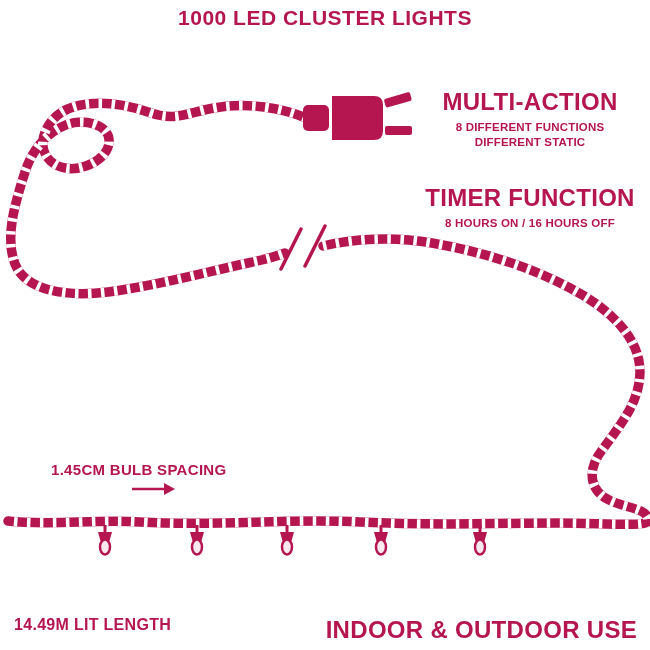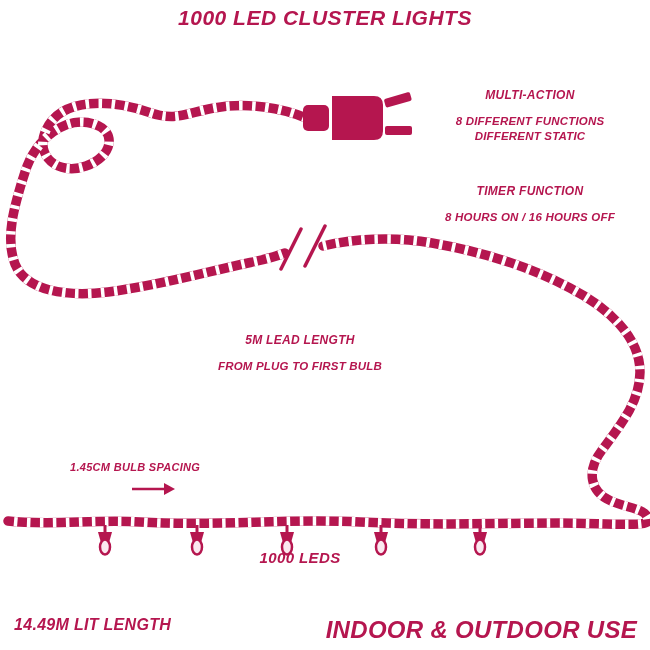--- a/index.html
+++ b/index.html
@@ -7,29 +7,29 @@
   .canvas {
     position: relative;
     width: 650px;
     height: 650px;
     background: #ffffff;
     overflow: hidden;
     font-family: "Liberation Sans", sans-serif;
     color: var(--accent);
   }
   .canvas svg { position: absolute; left: 0; top: 0; }
-  .txt { position: absolute; font-weight: bold; color: var(--accent); font-style: italic; }
+  .txt { position: absolute; font-weight: bold; color: var(--accent); }
   .title { left: 0; right: 0; top: 6px; text-align: center; font-size: 21px; letter-spacing: 0.5px; }
   .feature { text-align: center; }
-  .feature .head { font-size: 12px; letter-spacing: 0.3px; }
-  .feature .sub { font-size: 11.5px; font-weight: 700; letter-spacing: 0.2px; line-height: 15px; margin-top: 12px; }
+  .feature .head { font-size: 24px; letter-spacing: 0.3px; }
+  .feature .sub { font-size: 11.5px; font-weight: 700; letter-spacing: 0.2px; line-height: 15px; margin-top: 4px; }
   .multi { left: 420px; top: 88px; width: 220px; }
   .timer { left: 405px; top: 184px; width: 250px; }
   .lead  { left: 185px; top: 333px; width: 230px; }
-  .spacing { left: 70px; top: 461px; font-size: 11px; letter-spacing: 0.3px; text-align: center; }
+  .spacing { left: 51px; top: 461px; font-size: 15px; letter-spacing: 0.3px; text-align: center; }
   .leds { left: 200px; top: 549px; width: 200px; text-align: center; font-size: 15px; letter-spacing: 0.4px; }
   .lit { left: 14px; top: 616px; font-size: 16px; letter-spacing: 0.3px; }
   .usage { right: 13px; top: 616px; font-size: 24px; letter-spacing: 0.3px; }
   .rope-base { fill: none; stroke: var(--accent); stroke-width: 9.5; stroke-linecap: round; }
   .rope-twist { fill: none; stroke: #ffffff; stroke-width: 9.5; stroke-dasharray: 3.5 9.5; stroke-linecap: butt; }
   .break { stroke: var(--accent); stroke-width: 3.5; stroke-linecap: round; }
   .solid { fill: var(--accent); }
   .stemline { stroke: var(--accent); stroke-width: 3; }
   .arrowline { stroke: var(--accent); stroke-width: 2.5; }
 </style>
@@ -115,28 +115,21 @@
     </div>
   </div>
 
   <div class="txt feature timer">
     <div class="head">TIMER FUNCTION</div>
     <div class="sub">
       <div>8 HOURS ON / 16 HOURS OFF</div>
     </div>
   </div>
 
-  <div class="txt feature lead">
-    <div class="head">5M LEAD LENGTH</div>
-    <div class="sub">
-      <div>FROM PLUG TO FIRST BULB</div>
-    </div>
-  </div>
 
   <div class="txt spacing">1.45CM BULB SPACING</div>
 
-  <div class="txt leds">1000 LEDS</div>
 
   <div class="txt lit">14.49M LIT LENGTH</div>
 
   <div class="txt usage">INDOOR &amp; OUTDOOR USE</div>
 
 </div>
 
 </body></html>

